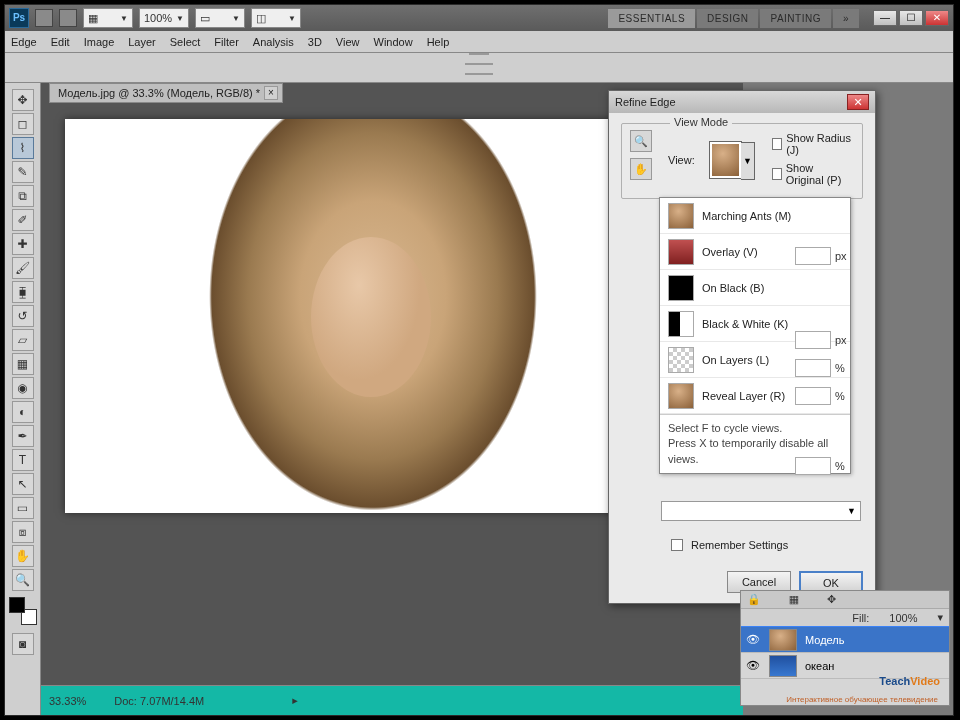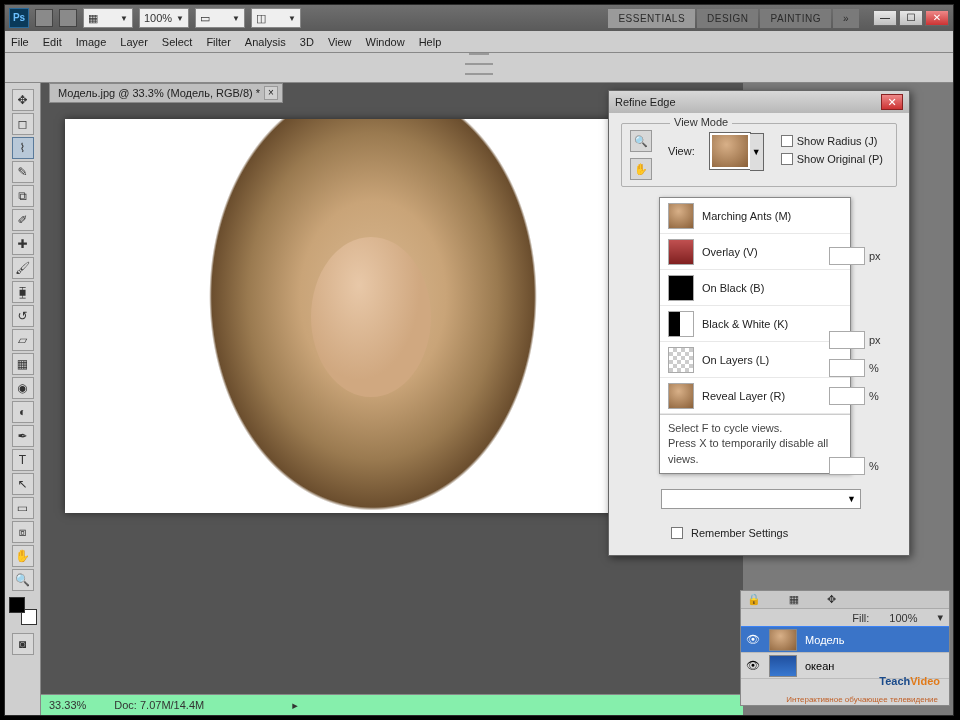--- a/index.html
+++ b/index.html
@@ -28,25 +28,25 @@
 .tool.sel{background:#b8c8d8;border:1px solid #5a7a9a;}
 .fgbg{position:relative;width:28px;height:28px;margin-top:4px;}
 .fgbg .bg{position:absolute;right:0;bottom:0;width:16px;height:16px;background:#fff;border:1px solid #333;}
 .fgbg .fg{position:absolute;left:0;top:0;width:16px;height:16px;background:#000;border:1px solid #333;}
 .canvas-area{flex:1;background:#545454;position:relative;}
 .doc-tab{position:absolute;top:0;left:8px;height:20px;background:#bfbfbf;border:1px solid #888;padding:0 22px 0 8px;line-height:18px;color:#222;}
 .doc-tab .x{position:absolute;right:4px;top:2px;width:14px;height:14px;background:#d0d0d0;text-align:center;line-height:12px;font-size:10px;border:1px solid #999;}
 .canvas{position:absolute;top:36px;left:24px;width:616px;height:394px;background:#fff;box-shadow:0 0 8px rgba(0,0,0,0.5);}
 .photo{position:absolute;inset:0;background:radial-gradient(ellipse 260px 340px at 50% 45%,#d9b890 0%,#c9a478 28%,#9a7a50 48%,#6b4e2e 62%,#fff 63%);}
 .photo::after{content:"";position:absolute;left:40%;top:30%;width:120px;height:160px;background:radial-gradient(ellipse at 40% 30%,#e8c8a8,#d0a880 60%);border-radius:50%;}
-.status{position:absolute;bottom:0;left:0;right:0;height:21px;background:#86efac;border-top:1px solid #888;display:flex;align-items:center;padding:0 8px;gap:28px;color:#333;}
+.status{position:absolute;bottom:0;left:0;right:0;height:30px;background:#14b8a6;border-top:1px solid #888;display:flex;align-items:center;padding:0 8px;gap:28px;color:#333;}
 .rpanel{width:210px;background:#7a7a7a;}
 
 
-.dialog{position:absolute;left:608px;top:90px;width:302px;background:#eaeaea;border:1px solid #666;box-shadow:2px 2px 8px rgba(0,0,0,0.5);}
+.dialog{position:absolute;left:608px;top:90px;width:268px;background:#eaeaea;border:1px solid #666;box-shadow:2px 2px 8px rgba(0,0,0,0.5);}
 .dlg-title{height:22px;background:linear-gradient(#d8d8d8,#b8b8b8);display:flex;align-items:center;padding:0 6px;color:#222;}
 .dlg-close{margin-left:auto;width:22px;height:16px;background:linear-gradient(#e88,#c33);color:#fff;text-align:center;line-height:14px;border:1px solid #822;}
 .dlg-body{padding:10px 12px 12px 12px;position:relative;}
 .fieldset{border:1px solid #b0b0b0;border-radius:2px;padding:8px 10px 10px 46px;margin-bottom:10px;position:relative;}
 .fieldset .legend{position:absolute;top:-8px;left:48px;background:#eaeaea;padding:0 4px;font-weight:normal;color:#333;}
 .fs-tool{position:absolute;left:8px;top:6px;width:22px;height:22px;background:#d8d8d8;border:1px solid #999;display:flex;align-items:center;justify-content:center;}
 .vm-row{display:flex;align-items:center;gap:10px;}
 .vm-view{width:42px;height:38px;border:1px solid #666;background:#fff;position:relative;}
 .vm-view .thumb{position:absolute;inset:2px;background:radial-gradient(circle at 40% 30%,#d8b088,#8a6038);}
 .vm-view .drop-ar{position:absolute;right:-14px;top:0;width:14px;height:38px;background:#ddd;border:1px solid #666;border-left:none;text-align:center;line-height:36px;font-size:9px;}
@@ -127,21 +127,21 @@
       <div class="wtab">»</div>
     </div>
     <div class="winctl">
       <div class="winbtn">—</div>
       <div class="winbtn">☐</div>
       <div class="winbtn close">✕</div>
     </div>
   </div>
 
   <div class="menubar">
-    <span>File</span>
+    <span>Edge</span>
     <span>Edit</span>
     <span>Image</span>
     <span>Layer</span>
     <span>Select</span>
     <span>Filter</span>
     <span>Analysis</span>
     <span>3D</span>
     <span>View</span>
     <span>Window</span>
     <span>Help</span>
@@ -288,20 +288,24 @@
 
     <div style="height:292px"></div>
     <div class="out-select">
         <span class="ar">▼</span>
       </div>
     <label class="remember">
         <span class="box" style="width:12px;height:12px;border:1px solid #777;background:#fff;display:inline-block;"></span>
         <span>Remember Settings</span>
       </label>
   </div>
+  <div class="dlg-foot">
+    <div class="btn">Cancel</div>
+    <div class="btn primary">OK</div>
+  </div>
 </div>
 
 <div class="layers">
   <div class="layers-hdr">
     <span>🔒</span>
     <span>▦</span>
     <span>✥</span>
   </div>
   <div class="layers-opt">
     <span>Fill:</span>

